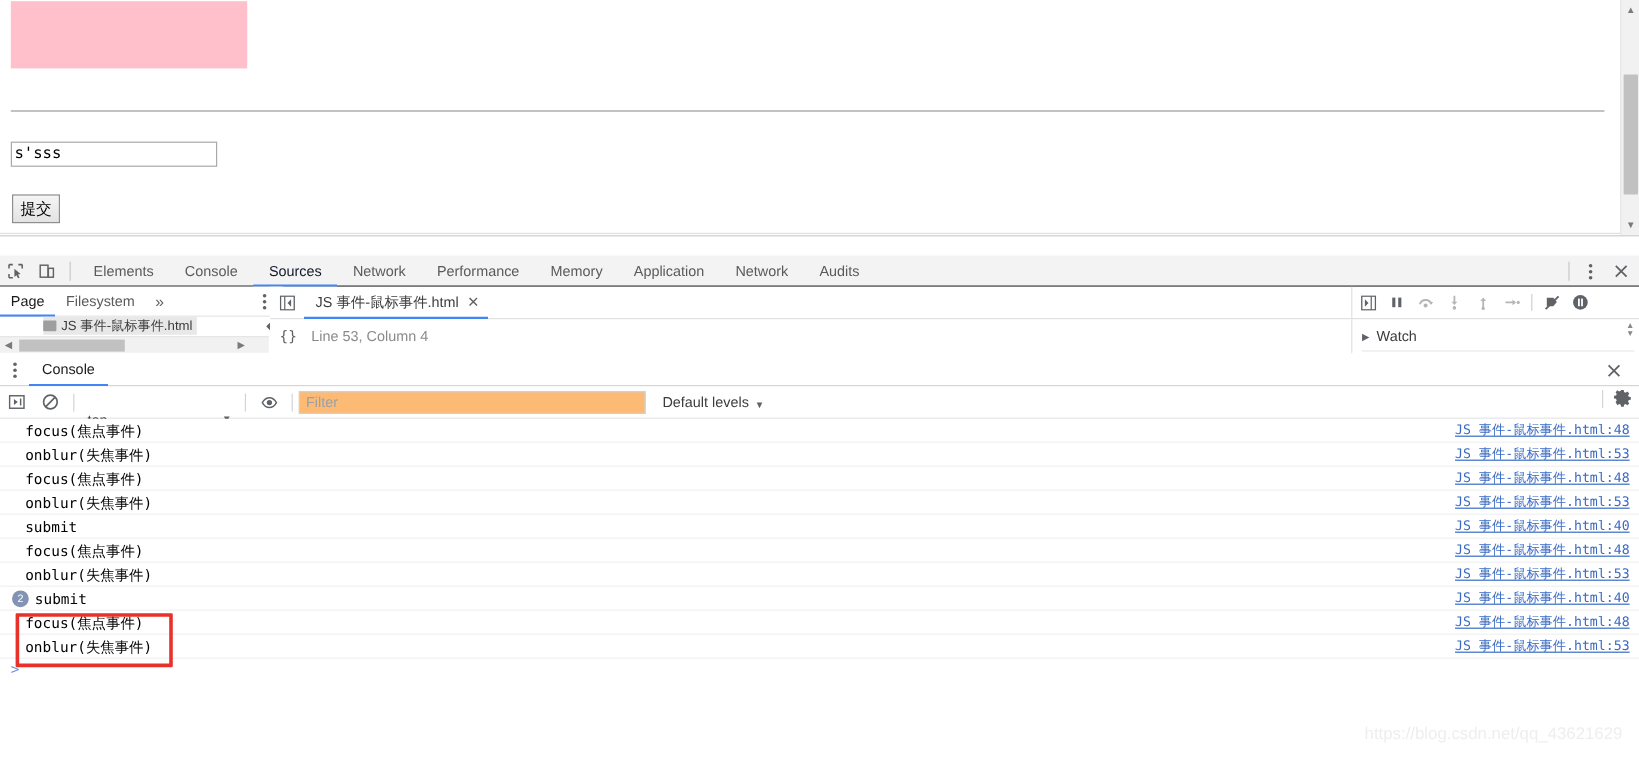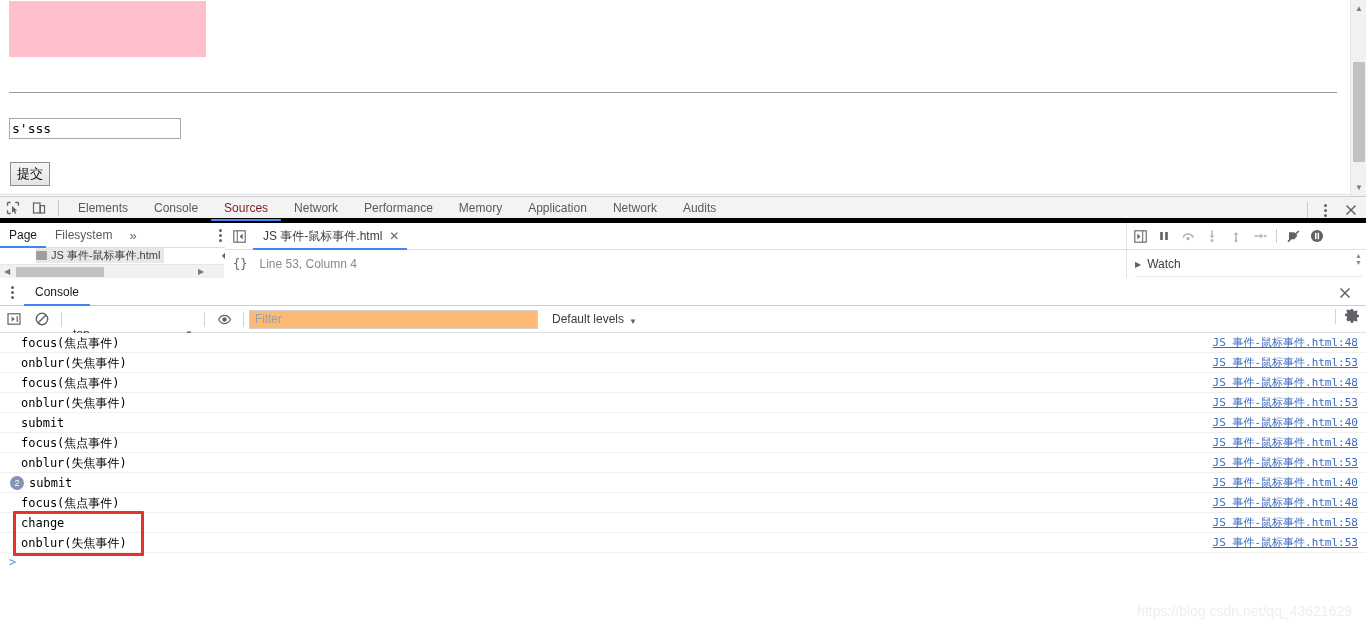--- a/index.html
+++ b/index.html
@@ -62,34 +62,34 @@
   
   .devtools {
     position: absolute; left: 0; top: 196px; width: 1366px; height: 437px;
     background: #fff; border-top: 1px solid #cdcdcd;
     font-size: 12px; color: #303942;
   }
 
   
   .dt-toolbar {
     position: relative; height: 26px; width: 100%;
-    border-bottom: 5px solid #000000; background: #f3f3f3;
-    display: flex; align-items: center;
+    border-bottom: 1px solid #000000; background: #f3f3f3;
+    display: flex; align-items: center; margin-top: 16px;
   }
   .icon-btn {
     width: 26px; height: 24px; display: flex; align-items: center;
     justify-content: center; cursor: default;
   }
   .tb-sep { width: 1px; height: 16px; background: #c9c9c9; margin: 0 6px; }
   .dt-tabs { display: flex; align-items: center; height: 26px; }
   .dt-tab {
     padding: 0 13px; height: 26px; line-height: 26px;
     font-size: 12px; color: #5a5a5a; cursor: default; white-space: nowrap;
   }
-  .dt-tab.active { color: #7f1d1d; box-shadow: inset 0 -2px 0 #4285f4; }
+  .dt-tab.active { color: #0f172a; box-shadow: inset 0 -2px 0 #4285f4; }
   .dt-toolbar-right {
     position: absolute; right: 0; top: 0; height: 26px;
     display: flex; align-items: center;
   }
   .kebab {
     width: 22px; height: 24px; display: flex; flex-direction: column;
     align-items: center; justify-content: center; gap: 2px;
   }
   .kebab i { width: 3px; height: 3px; border-radius: 50%; background: #5f6368; display:block; }
   .xclose { width: 30px; height: 24px; display: flex; align-items: center; justify-content: center; }
@@ -528,24 +528,20 @@
         <div class="msg-row has-badge">
           <span class="msg-badge">2</span>
           <span class="msg-text">submit</span>
           <span class="msg-src">JS 事件-鼠标事件.html:40</span>
         </div>
         <div class="msg-row">
           <span class="msg-text">focus(焦点事件)</span>
           <span class="msg-src">JS 事件-鼠标事件.html:48</span>
         </div>
         <div class="msg-row">
-          <span class="msg-text">change</span>
-          <span class="msg-src">JS 事件-鼠标事件.html:58</span>
-        </div>
-        <div class="msg-row">
           <span class="msg-text">onblur(失焦事件)</span>
           <span class="msg-src">JS 事件-鼠标事件.html:53</span>
         </div>
         <div class="prompt-row">
           <span class="chev">&gt;</span>
         </div>
       </div>
     </div>
   </div>
 

